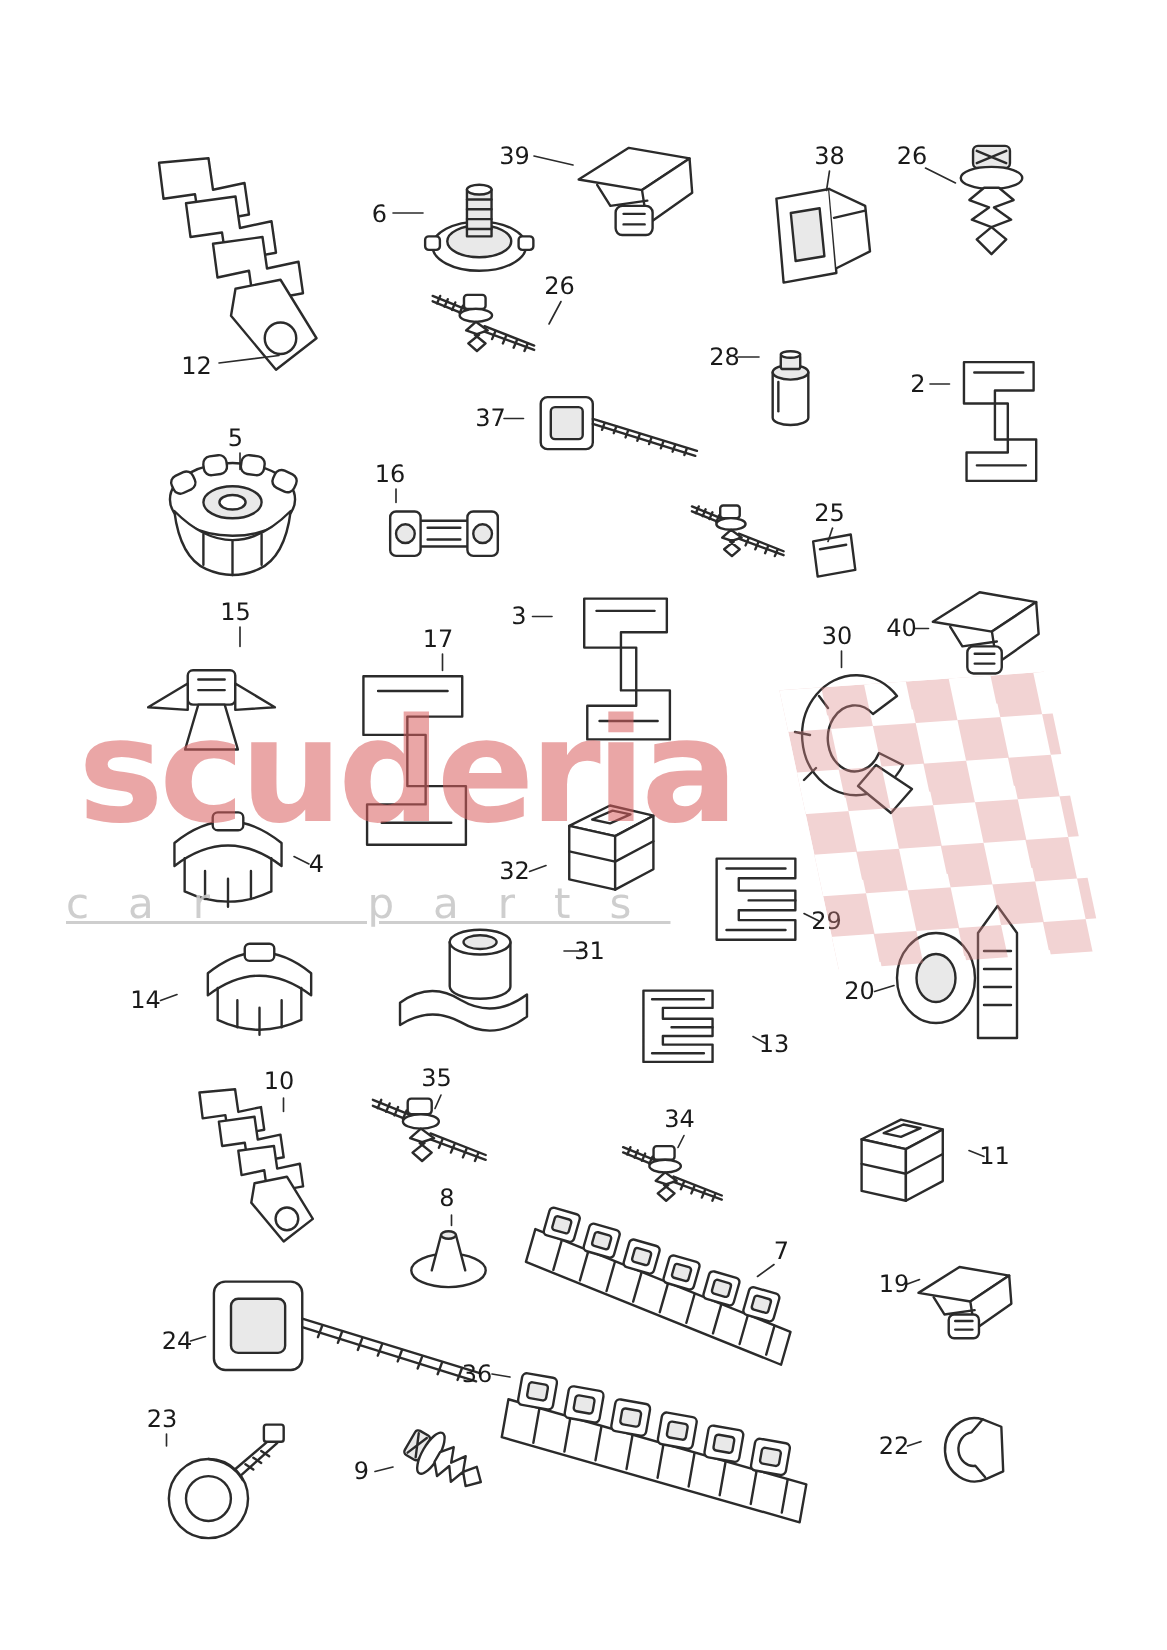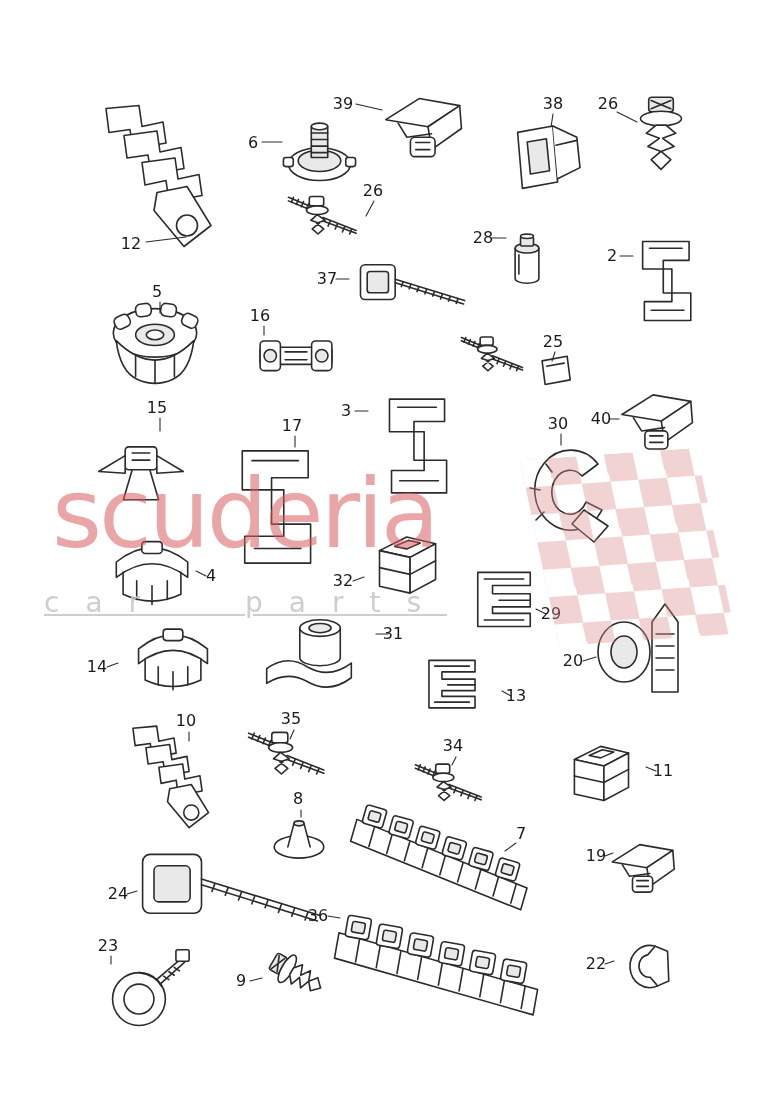--- a/index.html
+++ b/index.html
@@ -25,21 +25,21 @@
   svg.diagram .f-g{fill:#e9e9e9;}
   svg.diagram line.leader{stroke-width:1.1;}
   svg.diagram text.part-label{
     stroke:none;
     fill:var(--label,#1a1a1a);
     font:16px "DejaVu Sans", sans-serif;
   }
   
   .wm-brand{
     position:absolute;left:52px;top:462px;z-index:2;
-    font-size:96px;font-weight:normal;letter-spacing:-3px;
+    font-size:96px;font-weight:bold;letter-spacing:-3px;
     color:var(--brand,#d95f5f);opacity:.55;
     pointer-events:none;white-space:nowrap;line-height:1.1;
   }
   .wm-tagline{
     position:absolute;left:44px;top:586px;z-index:2;
     font-size:28px;font-weight:400;
     letter-spacing:26px;word-spacing:44px;
     color:var(--tagline,#c9c9c9);opacity:.9;
     pointer-events:none;white-space:nowrap;text-decoration:underline;
   }

